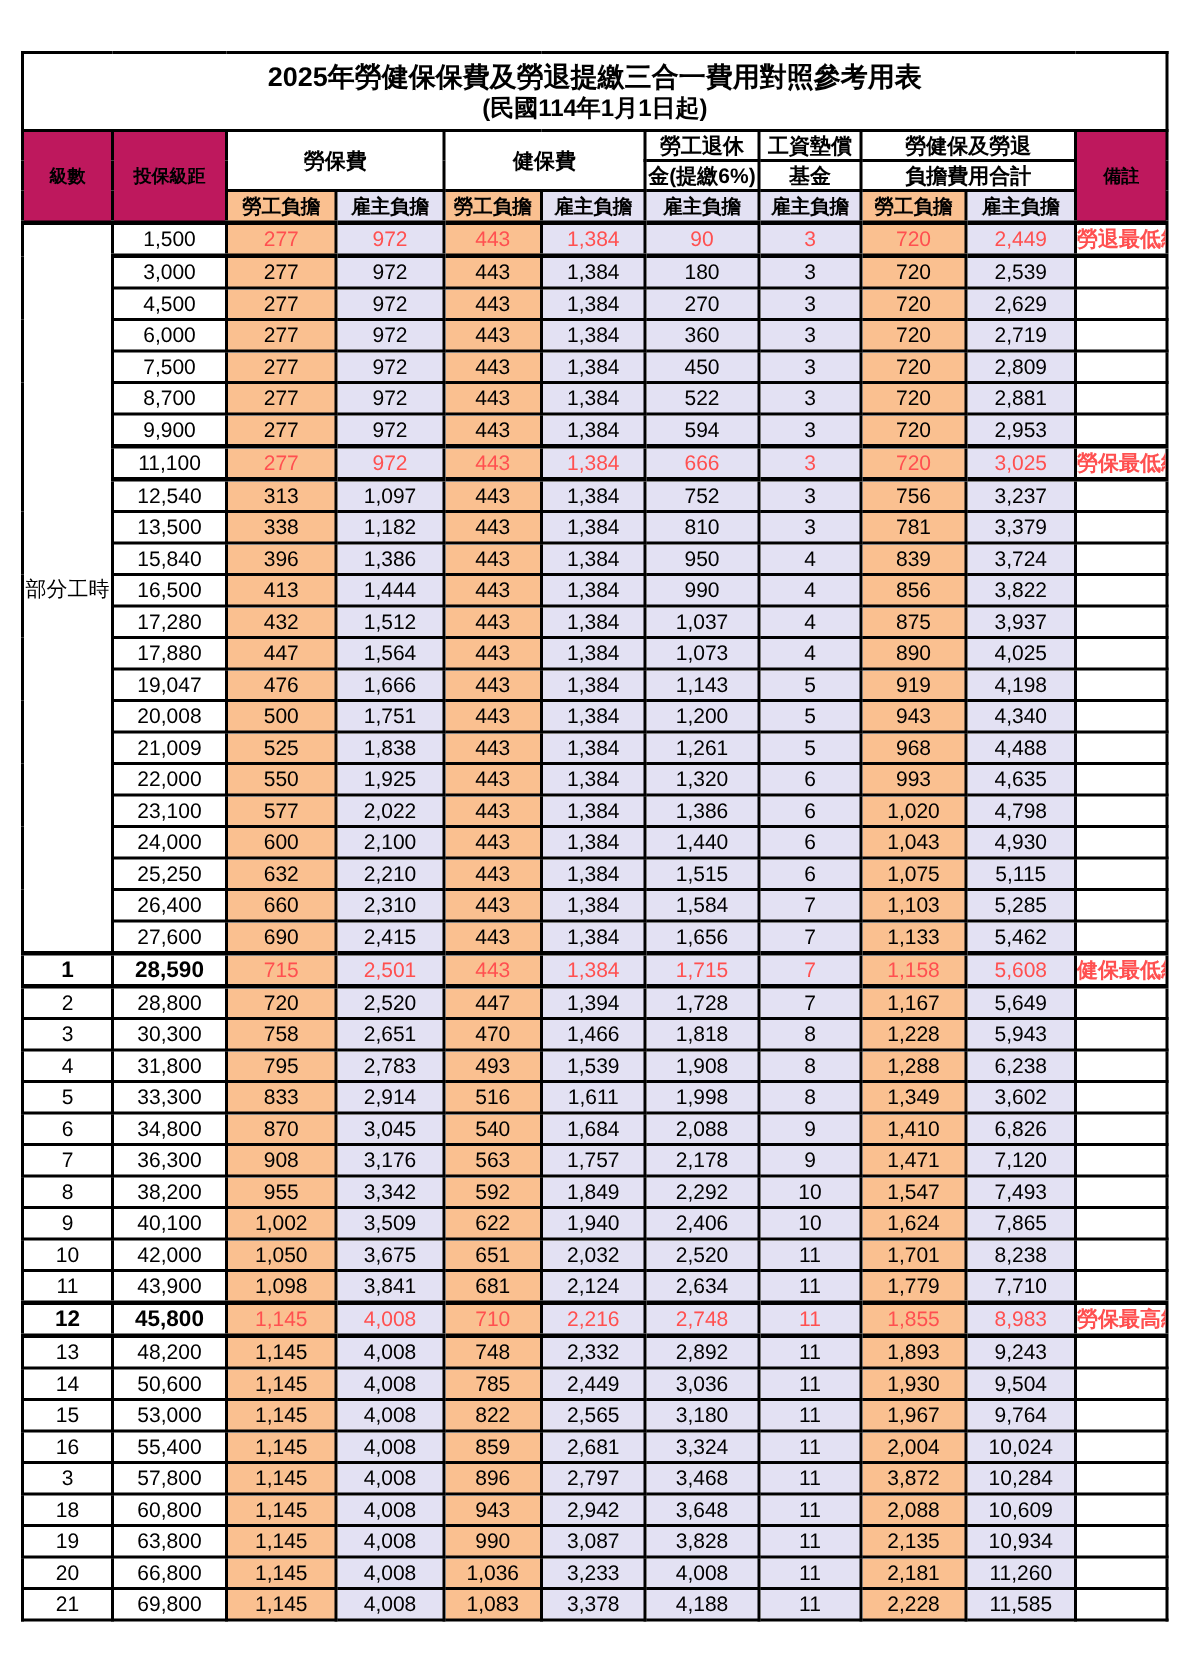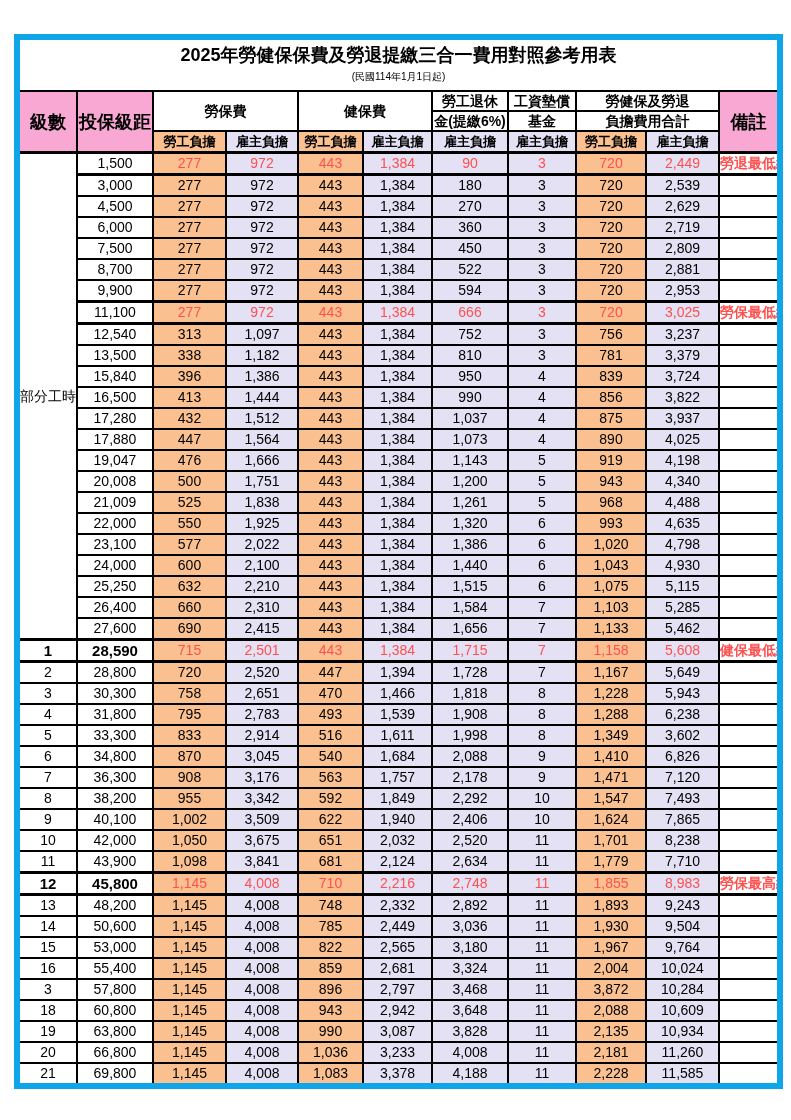--- a/index.html
+++ b/index.html
@@ -1,30 +1,30 @@
 <!DOCTYPE html>
 <html><head>
 <meta charset="utf-8">
 <style>
   html,body{margin:0;padding:0;background:#ffffff;}
   body{width:791px;height:1120px;position:relative;overflow:hidden;
        font-family:"Liberation Sans","DejaVu Sans",sans-serif;color:#000;}
   table.sheet{position:absolute;left:14px;top:34px;width:763px;
        border-collapse:collapse;table-layout:fixed;
-       border:6px solid #0ea5e9;}
+       border:1px solid #0ea5e9;}
   .sheet th,.sheet td{border:2px solid #000;padding:0;text-align:center;
        vertical-align:middle;overflow:hidden;white-space:nowrap;}
   
   th.title-cell{background:#fff;padding:3px 0 4px 0;}
   .title-line{font-size:18px;font-weight:bold;line-height:24px;}
-  .subtitle-line{font-size:10px;font-weight:normal;line-height:19px;}
+  .subtitle-line{font-size:16px;font-weight:bold;line-height:19px;}
   
   th.group{font-size:14px;font-weight:bold;height:18px;line-height:18px;background:#fff;}
   th.sub{font-size:13px;font-weight:bold;height:19px;line-height:19px;margin-left:45px;}
-  th.span-all{font-size:18px;font-weight:bold;background:#f9a8d4;}
+  th.span-all{font-size:12px;font-weight:bold;background:#be185d;}
   
   .emp{background:#FAC090;}
   .er{background:#E3E1F3;}
   
   .sheet tbody td{height:19px;line-height:19px;font-size:14px;}
   td.level-cell,td.bracket-cell{background:#fff;}
   td.part-time{font-size:13px;}
   td.note-cell{background:#fff;color:#FF5050;font-weight:bold;font-size:10px;}
   tr.red-row td.val{color:#FF5050;}
   tr.red-row td{border-top-width:3px;border-bottom-width:3px;margin-left:16px;}

